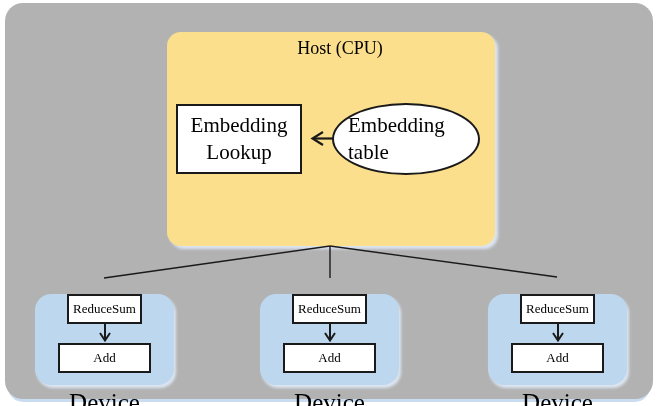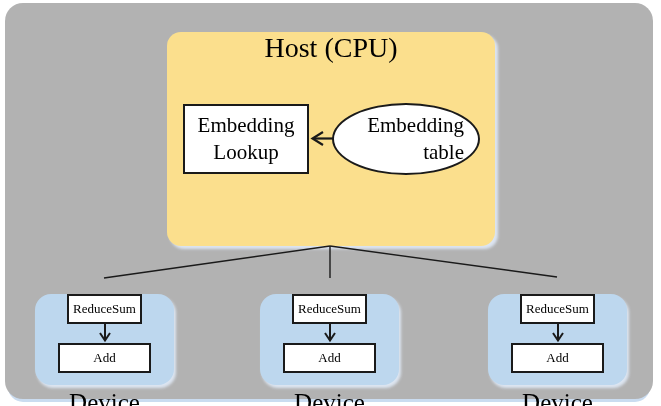--- a/index.html
+++ b/index.html
@@ -23,47 +23,47 @@
   .host-panel {
     position: absolute;
     left: 167px; top: 32px;
     width: 328px; height: 214px;
     background: var(--host-fill, #fbdf8d);
     border-radius: 14px;
     box-shadow: 3px 3px 3px rgba(222,232,246,0.95);
   }
   .host-title {
     position: absolute;
-    left: 0; top: 4px; width: 100%;
+    left: 9px; top: 4px; width: 100%;
     text-align: center;
-    font-size: 28px;
+    font-size: 18px;
     line-height: 24px;
   }
   .lookup-box {
     position: absolute;
-    left: 183px; top: 104px;
+    left: 176px; top: 104px;
     width: 126px; height: 70px;
     background: var(--node-fill, #ffffff);
     border: 2px solid var(--line, #1a1a1a);
     box-sizing: border-box;
     display: flex; align-items: center; justify-content: center;
     text-align: center;
     font-size: 21px; line-height: 27px;
     padding: 0 2px;
   }
   .table-ellipse {
     position: absolute;
     left: 332px; top: 103px;
     width: 148px; height: 72px;
     background: var(--node-fill, #ffffff);
     border: 2px solid var(--line, #1a1a1a);
     border-radius: 50%;
     box-sizing: border-box;
     display: flex; align-items: center; justify-content: center;
-    text-align: right;
+    text-align: left;
     font-size: 21px; line-height: 27px;
     padding: 0 14px;
   }
   .edges-overlay {
     position: absolute;
     left: 0; top: 0;
     width: 661px; height: 406px;
     pointer-events: none;
     z-index: 5;
   }

